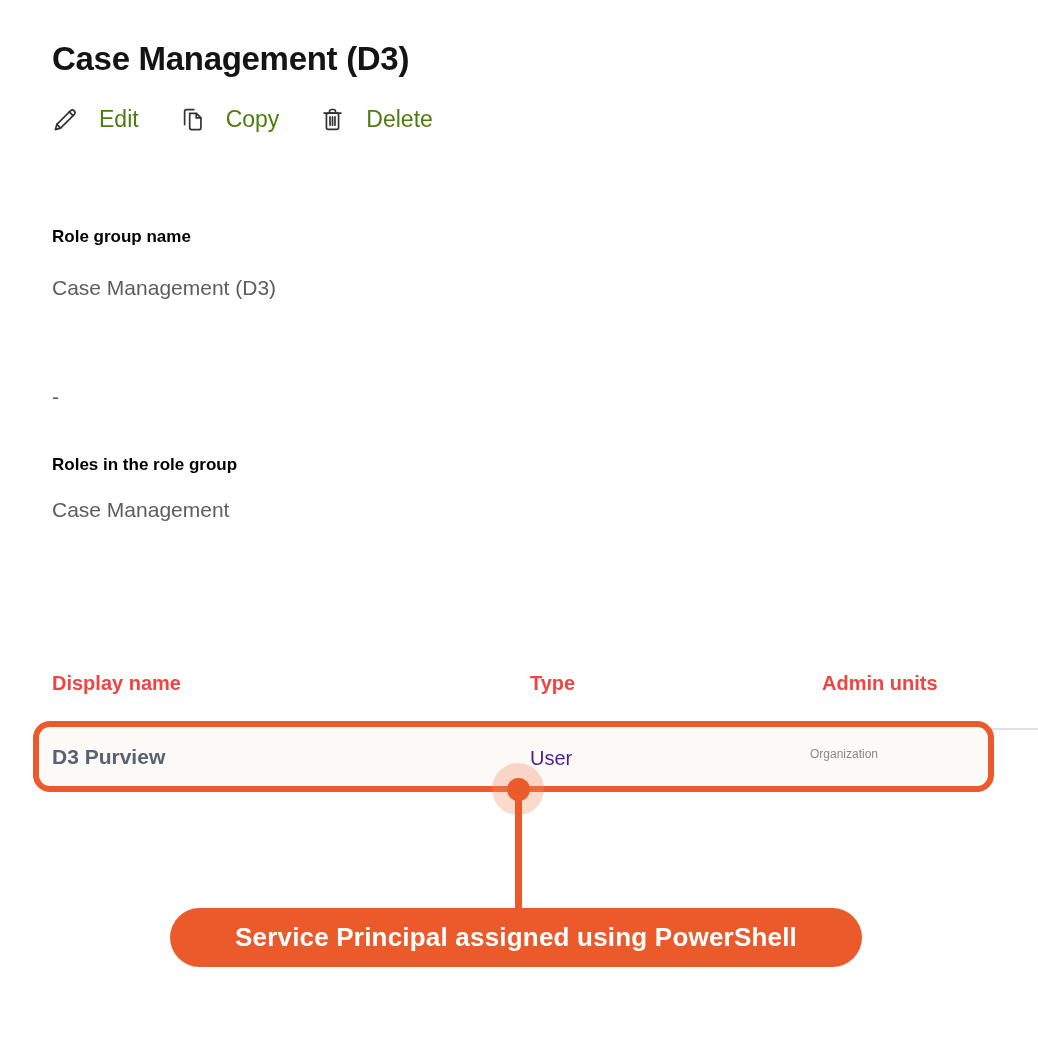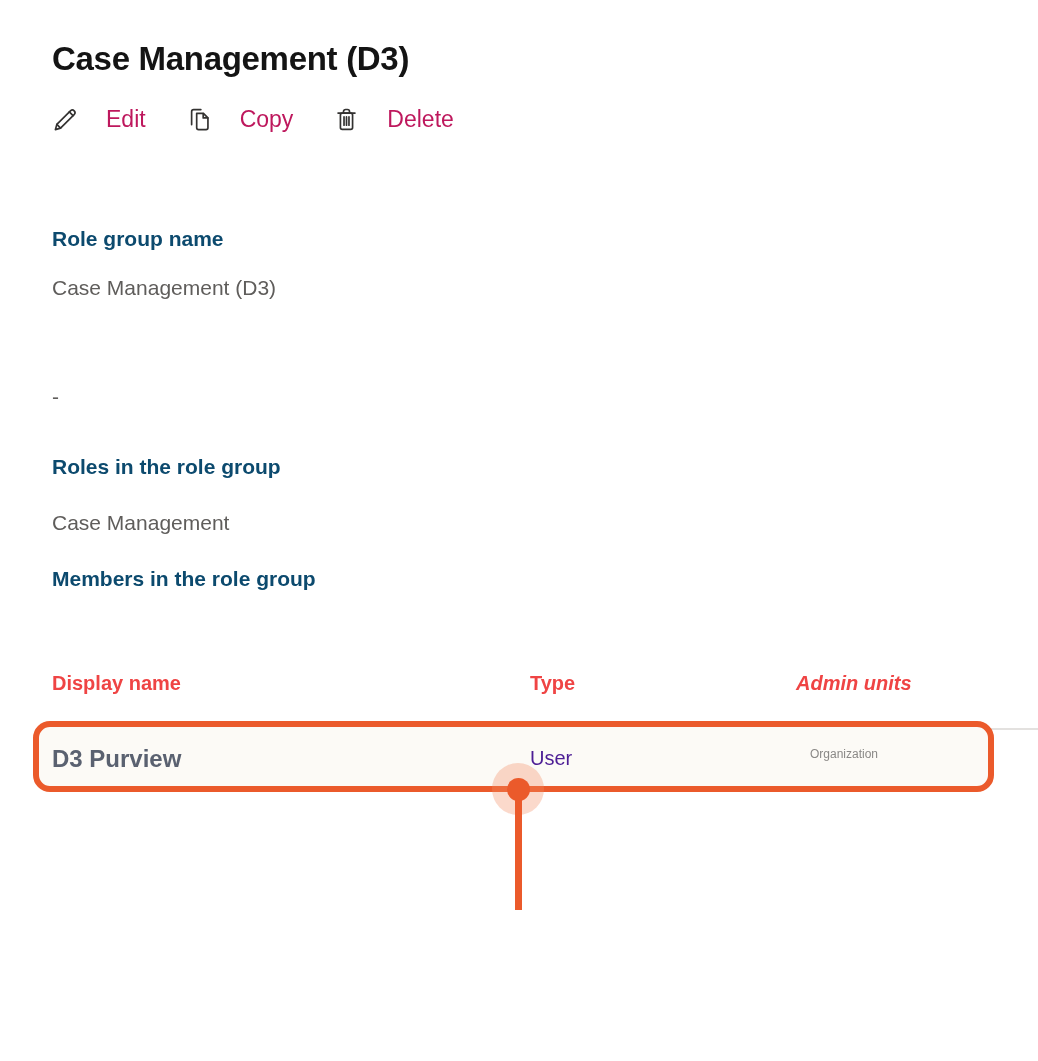--- a/index.html
+++ b/index.html
@@ -2,36 +2,36 @@
 <html style="--accent: #EB5A2B;"><head>
 <meta charset="utf-8">
 <style>
   html,body{margin:0;padding:0;background:#ffffff;}
   body{font-family:"Liberation Sans","DejaVu Sans",sans-serif;}
   #screen{position:relative;width:1038px;height:1061px;background:#ffffff;overflow:hidden;}
 
   .page-title{position:absolute;left:52px;top:40px;font-size:33px;font-weight:700;color:#141414;letter-spacing:-0.3px;}
 
   .toolbar{position:absolute;left:52px;top:100px;display:flex;gap:40px;align-items:center;height:38px;}
-  .tb-btn{display:flex;align-items:center;gap:27px;font-size:23px;color:#be185d;cursor:pointer;background:none;border:none;padding:0;font-family:inherit;}
+  .tb-btn{display:flex;align-items:center;gap:20px;font-size:23px;color:#4d7c0f;cursor:pointer;background:none;border:none;padding:0;font-family:inherit;}
   .tb-btn svg{display:block;}
 
-  .field-label{position:absolute;left:52px;font-size:21px;font-weight:700;color:#0c4a6e;}
+  .field-label{position:absolute;left:52px;font-size:17px;font-weight:700;color:#000000;}
   .field-value{position:absolute;left:52px;font-size:21px;font-weight:400;color:#5f5d5b;}
 
   .col-head{position:absolute;top:672px;font-size:20px;font-weight:700;color:#ef4444;}
-  .col-1{left:52px;} .col-2{left:530px;} .col-3{left:796px;font-style:italic;}
+  .col-1{left:52px;} .col-2{left:530px;} .col-3{left:822px;}
 
   .row-divider{position:absolute;left:36px;top:728px;width:1002px;height:2px;background:#e3e1df;z-index:0;}
 
   .hl-box{position:absolute;left:33px;top:721px;width:961px;height:71px;box-sizing:border-box;
           border:6px solid var(--accent);border-radius:17px;background:#fcfaf6;z-index:1;}
 
   .cell{position:absolute;z-index:2;}
-  .cell-display{left:52px;top:745px;font-size:24px;font-weight:700;color:#5a6170;}
+  .cell-display{left:52px;top:745px;font-size:21px;font-weight:700;color:#5a6170;}
   .cell-type{left:530px;top:747px;font-size:20px;color:#4c1d95;}
   .cell-admin{left:810px;top:747px;font-size:12px;color:#8a8886;}
 
   .halo{position:absolute;left:492px;top:763px;width:52px;height:52px;border-radius:50%;z-index:3;}
   .connector{position:absolute;left:515px;top:789px;width:7px;height:121px;background:var(--accent);z-index:4;}
   .dot{position:absolute;left:507px;top:778px;width:23px;height:23px;border-radius:50%;background:var(--accent);z-index:5;}
 
   .callout{position:absolute;left:170px;top:908px;width:692px;height:59px;border-radius:30px;
            background:var(--accent);color:#ffffff;display:flex;align-items:center;justify-content:center;
            font-size:26px;font-weight:700;letter-spacing:0.2px;z-index:4;}
@@ -80,34 +80,36 @@
       <span>Delete</span>
     </button>
   </div>
 
   <div class="field-label" style="top:227px;">Role group name</div>
   <div class="field-value" style="top:276px;">Case Management (D3)</div>
 
   <div class="field-value" style="top:385px;">-</div>
 
   <div class="field-label" style="top:455px;">Roles in the role group</div>
-  <div class="field-value" style="top:511px;">Case Management</div>
+  <div class="field-value" style="top:498px;">Case Management</div>
 
-  <div class="field-label" style="top:567px;">Members in the role group</div>
 
   <div class="col-head col-1">Display name</div>
   <div class="col-head col-2">Type</div>
   <div class="col-head col-3">Admin units</div>
 
   <div class="row-divider"></div>
 
   <div class="hl-box"></div>
 
   <div class="cell cell-display">D3 Purview</div>
   <div class="cell cell-type">User</div>
   <div class="cell cell-admin">Organization</div>
 
   <div class="halo" style="background: rgba(243, 140, 96, 0.33);"></div>
   <div class="connector"></div>
   <div class="dot"></div>
 
+  <div class="callout">
+    <span>Service Principal assigned using PowerShell</span>
+  </div>
 
 </div>
 
 </body></html>

